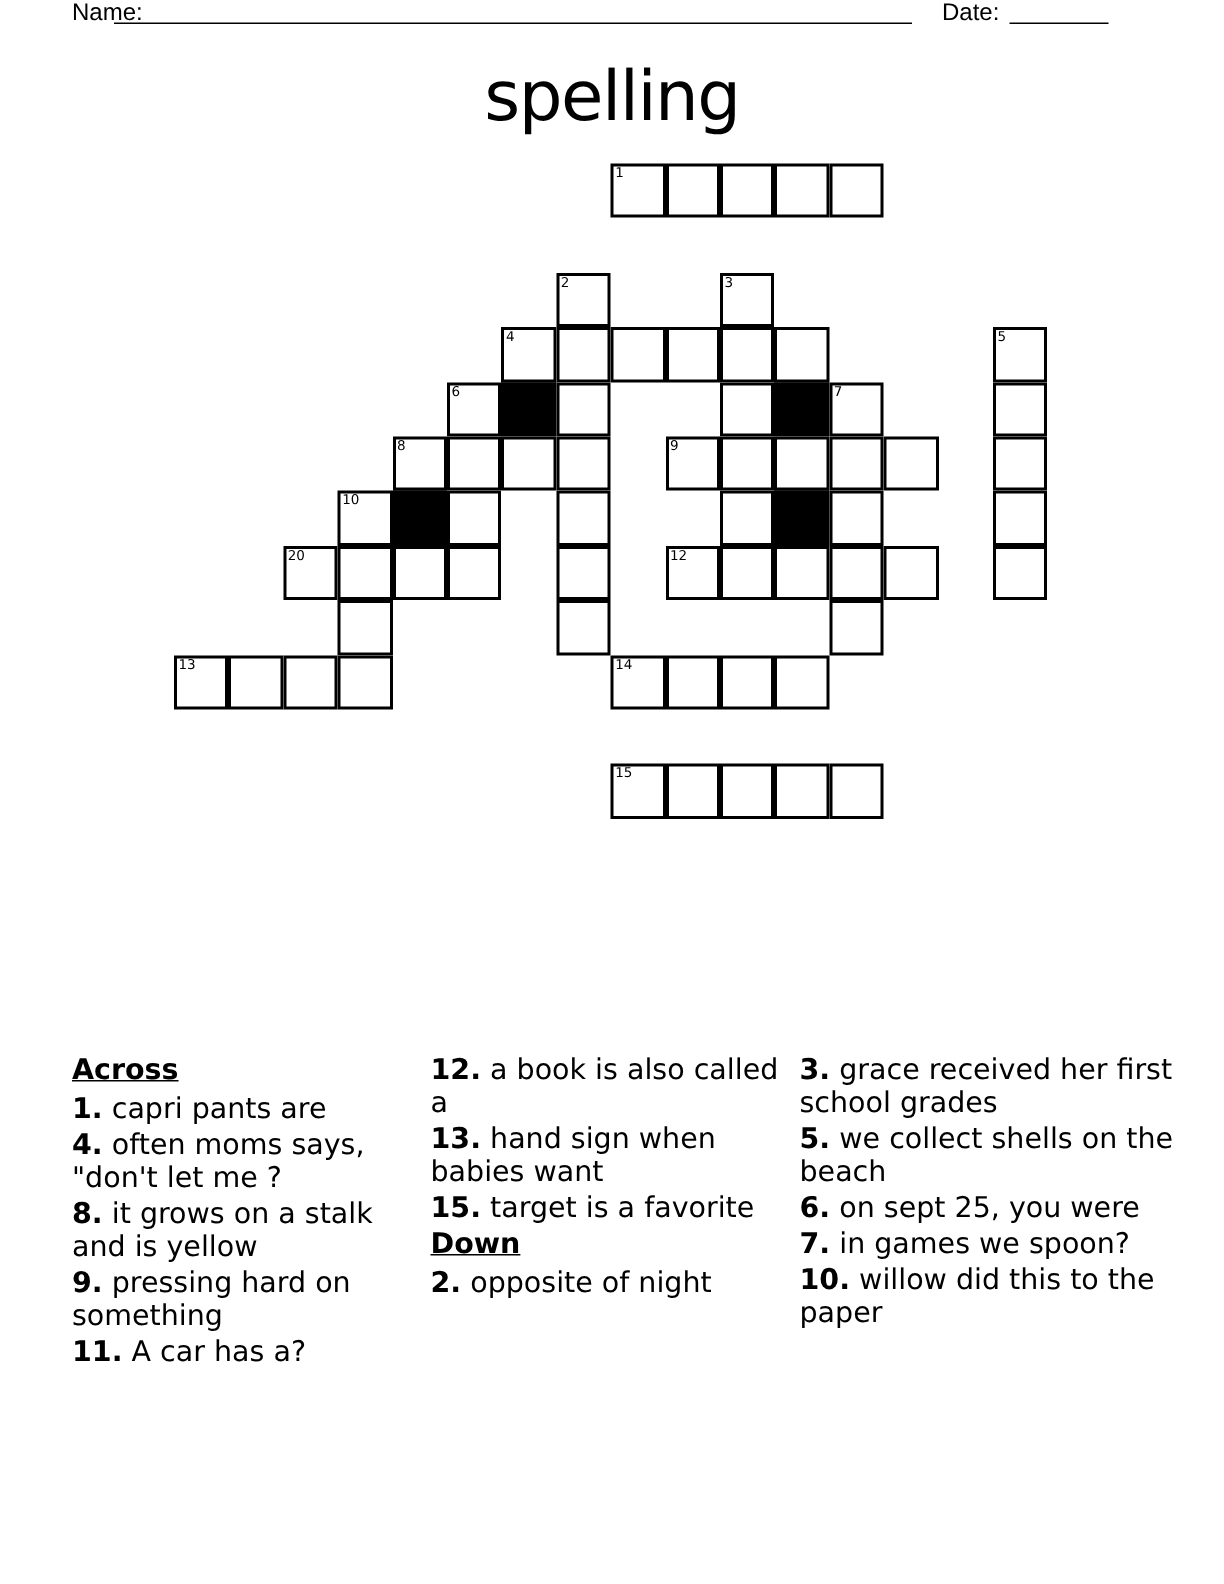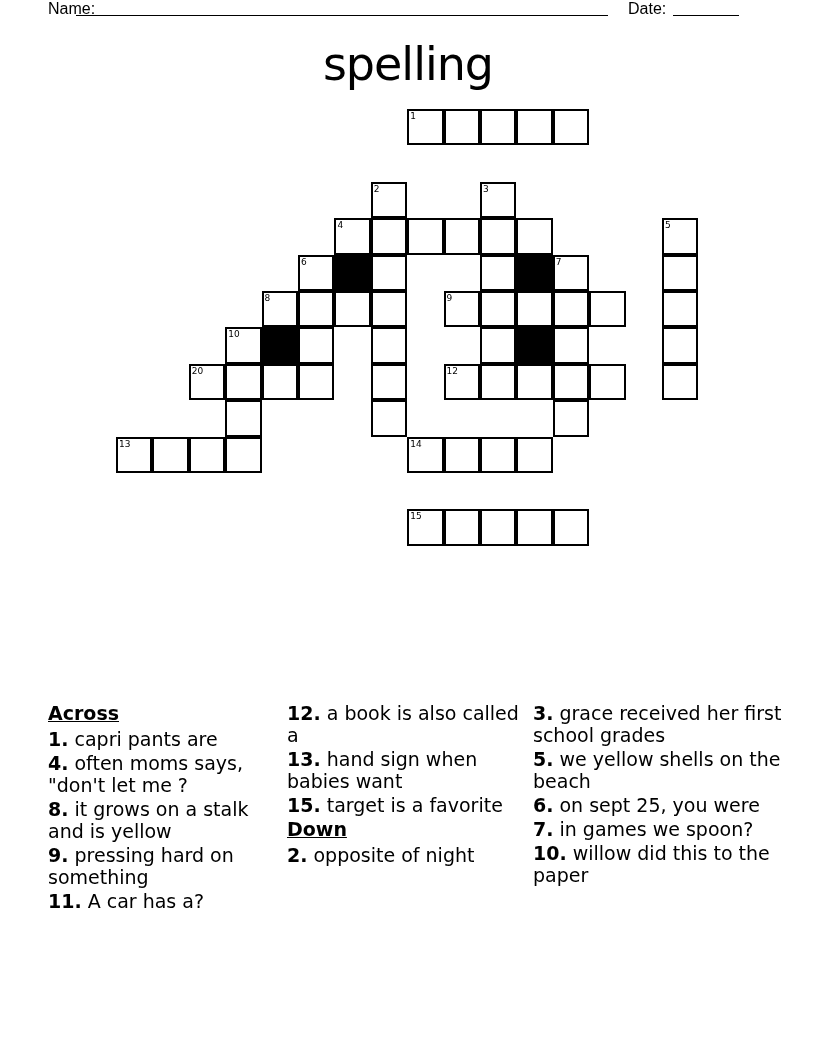--- a/index.html
+++ b/index.html
@@ -161,17 +161,17 @@
   </div>
 <div class="clues col2" id="col2">
     <div class="clue"><span class="n">12.</span><span> a book is also called a</span></div>
     <div class="clue"><span class="n">13.</span><span> hand sign when babies want</span></div>
     <div class="clue"><span class="n">15.</span><span> target is a favorite</span></div>
     <div class="clue-head">Down</div>
     <div class="clue"><span class="n">2.</span><span> opposite of night</span></div>
   </div>
 <div class="clues col3" id="col3">
     <div class="clue"><span class="n">3.</span><span> grace received her first school grades</span></div>
-    <div class="clue"><span class="n">5.</span><span> we yellow shells on the beach</span></div>
+    <div class="clue"><span class="n">5.</span><span> we collect shells on the beach</span></div>
     <div class="clue"><span class="n">6.</span><span> on sept 25, you were</span></div>
     <div class="clue"><span class="n">7.</span><span> in games we spoon?</span></div>
     <div class="clue"><span class="n">10.</span><span> willow did this to the paper</span></div>
   </div>
 
 </body></html>

